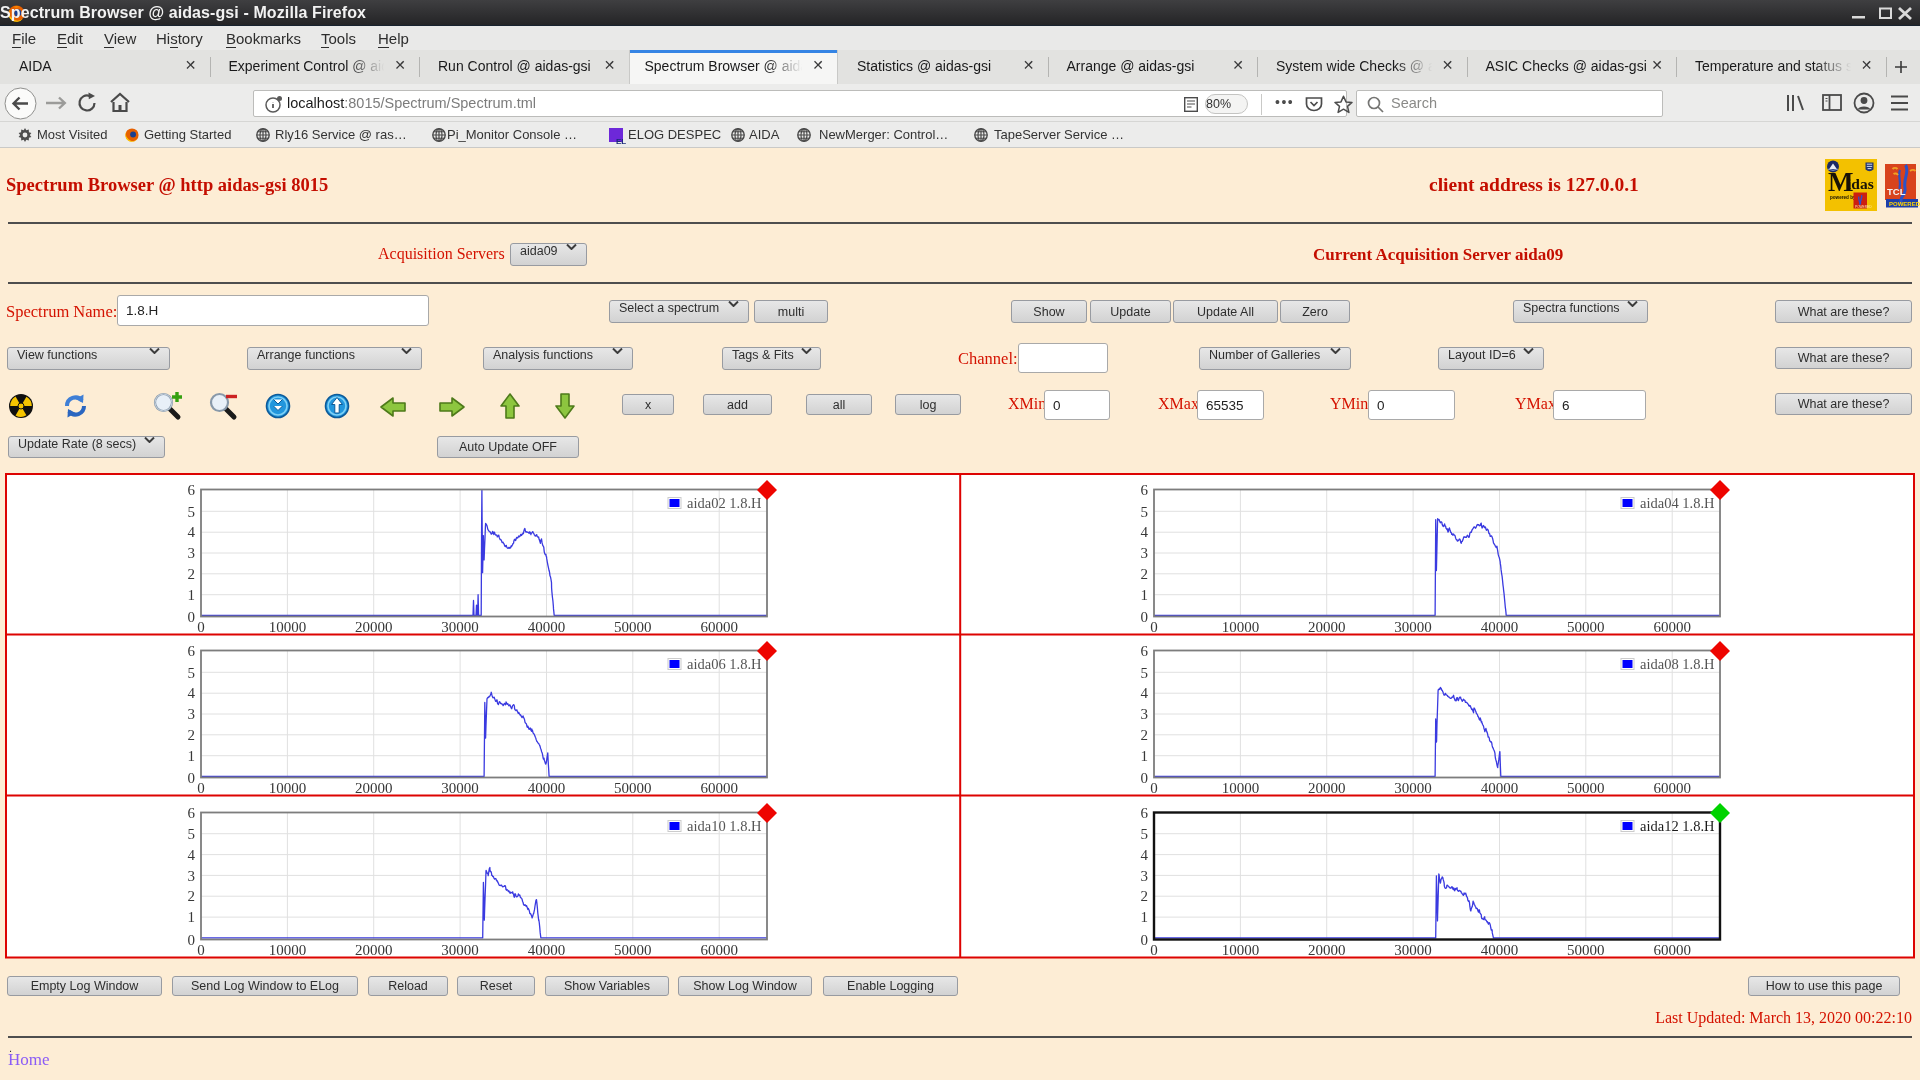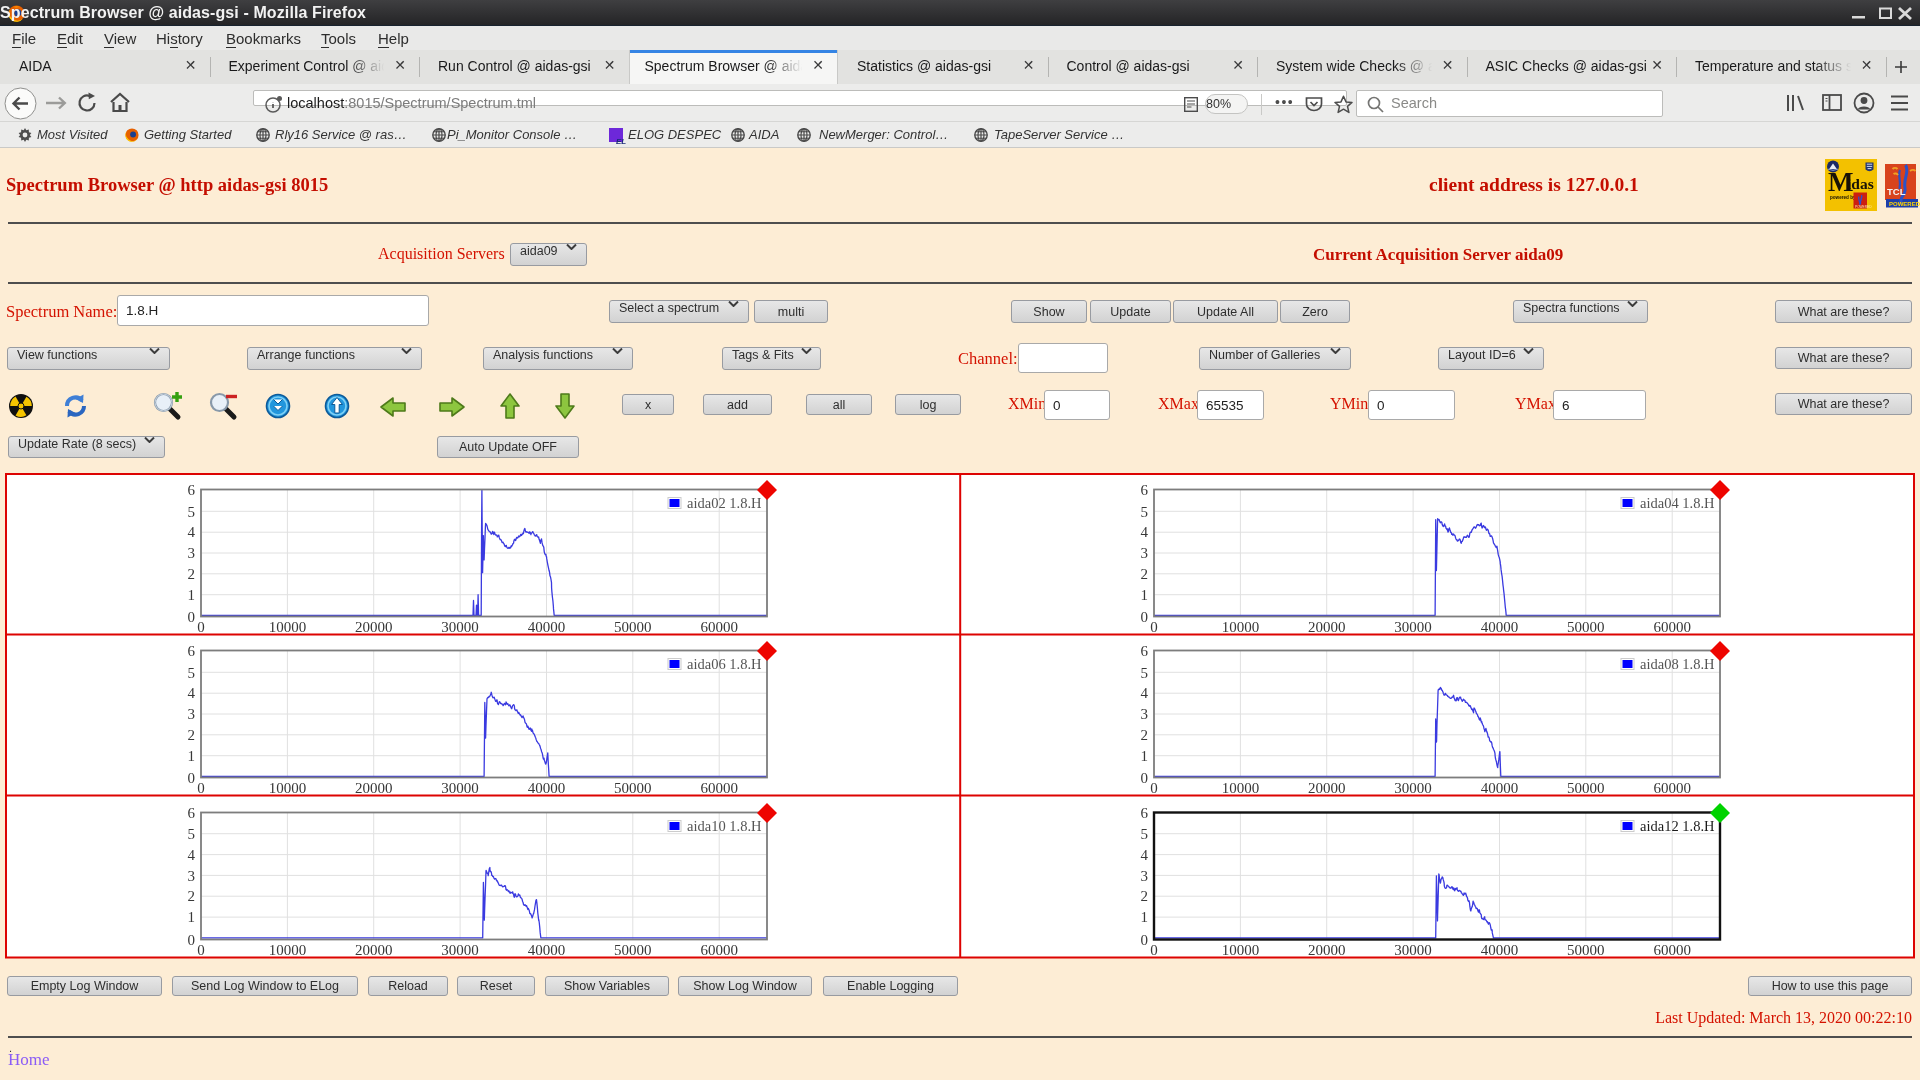--- a/index.html
+++ b/index.html
@@ -24,26 +24,26 @@
 .tabsep { position:absolute; top:7px; width:1px; height:20px; background:#b4b4b2; }
 #activetab { position:absolute; left:628.5px; top:0; width:209.5px; height:34px;
   background:#f6f6f5; border-left:1px solid #c9c9c7; border-right:1px solid #c9c9c7; overflow:hidden; }
 #activetab .stripe { position:absolute; left:0; top:0; width:209.5px; height:3px; background:#3584e4; }
 #activetab .ttl { position:absolute; left:15px; top:8px; font-size:14px; color:#19191a; white-space:nowrap; }
 #activetab .tx { position:absolute; right:13px; top:7px; font-size:14px; color:#39393a; z-index:2; }
 #activetab .fade { position:absolute; right:0; top:3px; width:72px; height:31px;
   background:linear-gradient(to right, rgba(246,246,245,0), #f6f6f5 52%); }
 #navbar { position:absolute; left:0; top:84px; width:1920px; height:38px; background:#ececeb;
   border-bottom:1px solid #d6d6d4; }
-#urlbar { position:absolute; left:253px; top:6px; width:1094px; height:16px; background:#fff;
+#urlbar { position:absolute; left:253px; top:6px; width:1094px; height:27px; background:#fff;
   border:1px solid #bcbcba; border-radius:2px; }
 #searchbar { position:absolute; left:1356px; top:6px; width:307px; height:27px; background:#fff;
   border:1px solid #bcbcba; border-radius:2px; }
 #bookmarks { position:absolute; left:0; top:122px; width:1920px; height:26px; background:#ececeb;
-  border-bottom:1px solid #c9c9c7;font-style:italic; }
+  border-bottom:1px solid #c9c9c7; }
 .bmtxt { position:absolute; top:5px; font-size:13px; color:#333; }
 
 #page { position:absolute; left:0; top:148px; width:1920px; height:932px; background:#fdedd5; }
 .rserif  { font-family:"Liberation Serif", serif; color:#d41200; }
 .rserifb { font-family:"Liberation Serif", serif; color:#c40e00; font-weight:bold; }
 hr.dark { position:absolute; left:8px; width:1904px; border:none; border-top:2px solid #4e4e4e; }
 .btn { position:absolute; height:22px; background:linear-gradient(#e7e7e7,#d2d2d2);
   border:1px solid #989ba1; border-radius:3px; font-size:12.5px; color:#2e2e2e;
   display:flex; align-items:center; justify-content:center; }
 .dd { white-space:nowrap; position:absolute; height:23px; background:linear-gradient(#e7e7e7,#d2d2d2);
@@ -93,21 +93,21 @@
     </div>
   <div class="tab" style="left:419px">
       <span class="ttl">Run Control @ aidas-gsi</span>
       <span class="tx">✕</span>
     </div>
   <div class="tab" style="left:838px">
       <span class="ttl">Statistics @ aidas-gsi</span>
       <span class="tx">✕</span>
     </div>
   <div class="tab" style="left:1047.5px">
-      <span class="ttl">Control @ aidas-gsi</span>
+      <span class="ttl">Arrange @ aidas-gsi</span>
       <span class="tx">✕</span>
     </div>
   <div class="tab" style="left:1257px">
       <span class="ttl">System wide Checks @ aid</span>
       <div class="fade"></div>
       <span class="tx">✕</span>
     </div>
   <div class="tab" style="left:1466.5px">
       <span class="ttl">ASIC Checks @ aidas-gsi</span>
       <span class="tx">✕</span>
@@ -612,18 +612,18 @@
 <line x1="4.5" y1="634.5" x2="1914.5" y2="634.5" stroke="#dd0301" stroke-width="2"></line>
 <line x1="4.5" y1="795.5" x2="1914.5" y2="795.5" stroke="#dd0301" stroke-width="2"></line>
 </svg>
 <div class="btn" style="left:7px;top:828px;width:155px;height:20px">Empty Log Window</div>
 <div class="btn" style="left:172px;top:828px;width:186px;height:20px">Send Log Window to ELog</div>
 <div class="btn" style="left:368px;top:828px;width:80px;height:20px">Reload</div>
 <div class="btn" style="left:457px;top:828px;width:78px;height:20px">Reset</div>
 <div class="btn" style="left:545px;top:828px;width:124px;height:20px">Show Variables</div>
 <div class="btn" style="left:678px;top:828px;width:134px;height:20px">Show Log Window</div>
 <div class="btn" style="left:823px;top:828px;width:135px;height:20px">Enable Logging</div>
-<div class="btn" style="left:1748px;top:828px;width:164px;height:20px">How to use this page</div>
+<div class="btn" style="left:1748px;top:828px;width:152px;height:20px">How to use this page</div>
 <div class="abs rserif" style="right:8px;top:861px;font-size:16px">Last Updated: March 13, 2020 00:22:10</div>
 <hr class="dark" style="top:888px">
 <div class="abs" style="left:9px;top:894px;font-size:11px;color:#333">.</div>
 <div class="abs" style="left:8px;top:902px;font-family:'Liberation Serif',serif;font-size:17px"><span style="color:#8b5cf6;">Home</span></div>
 </div>
 
 </body></html>

